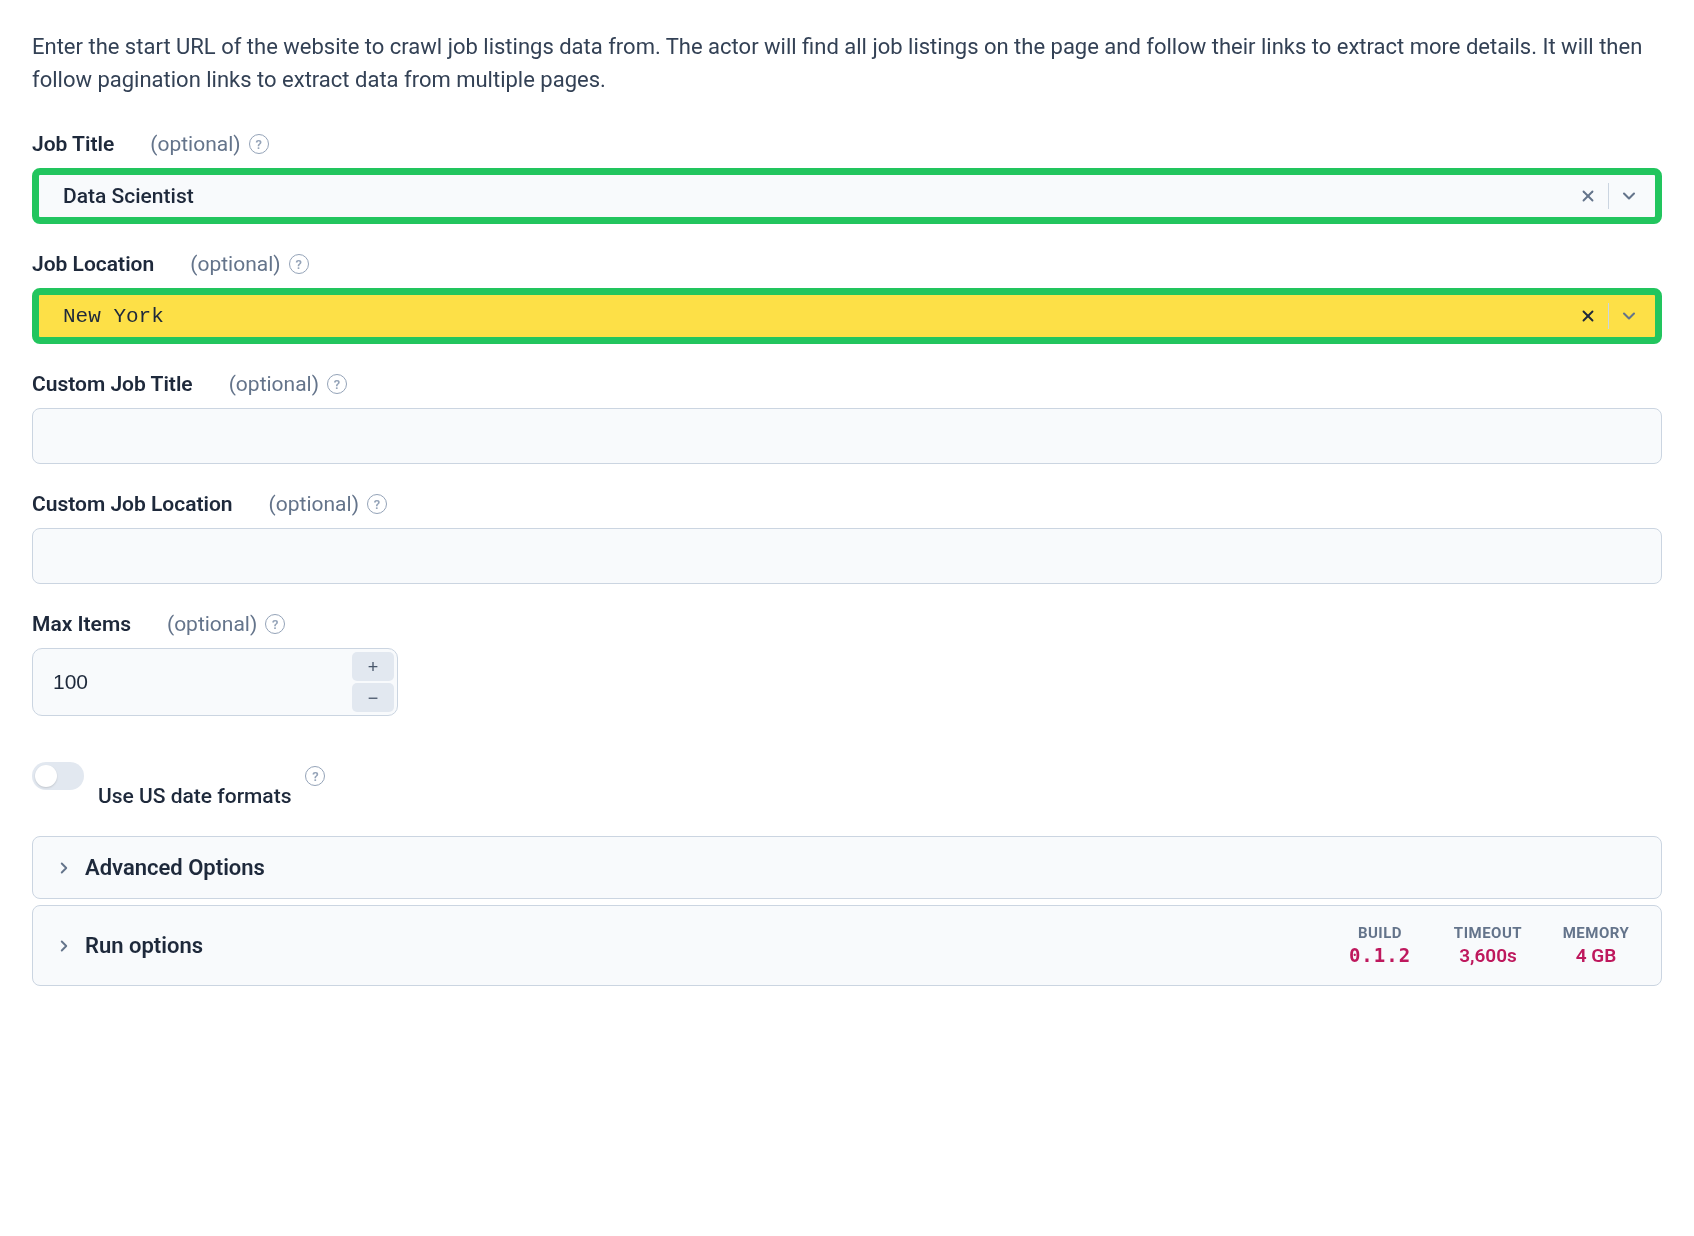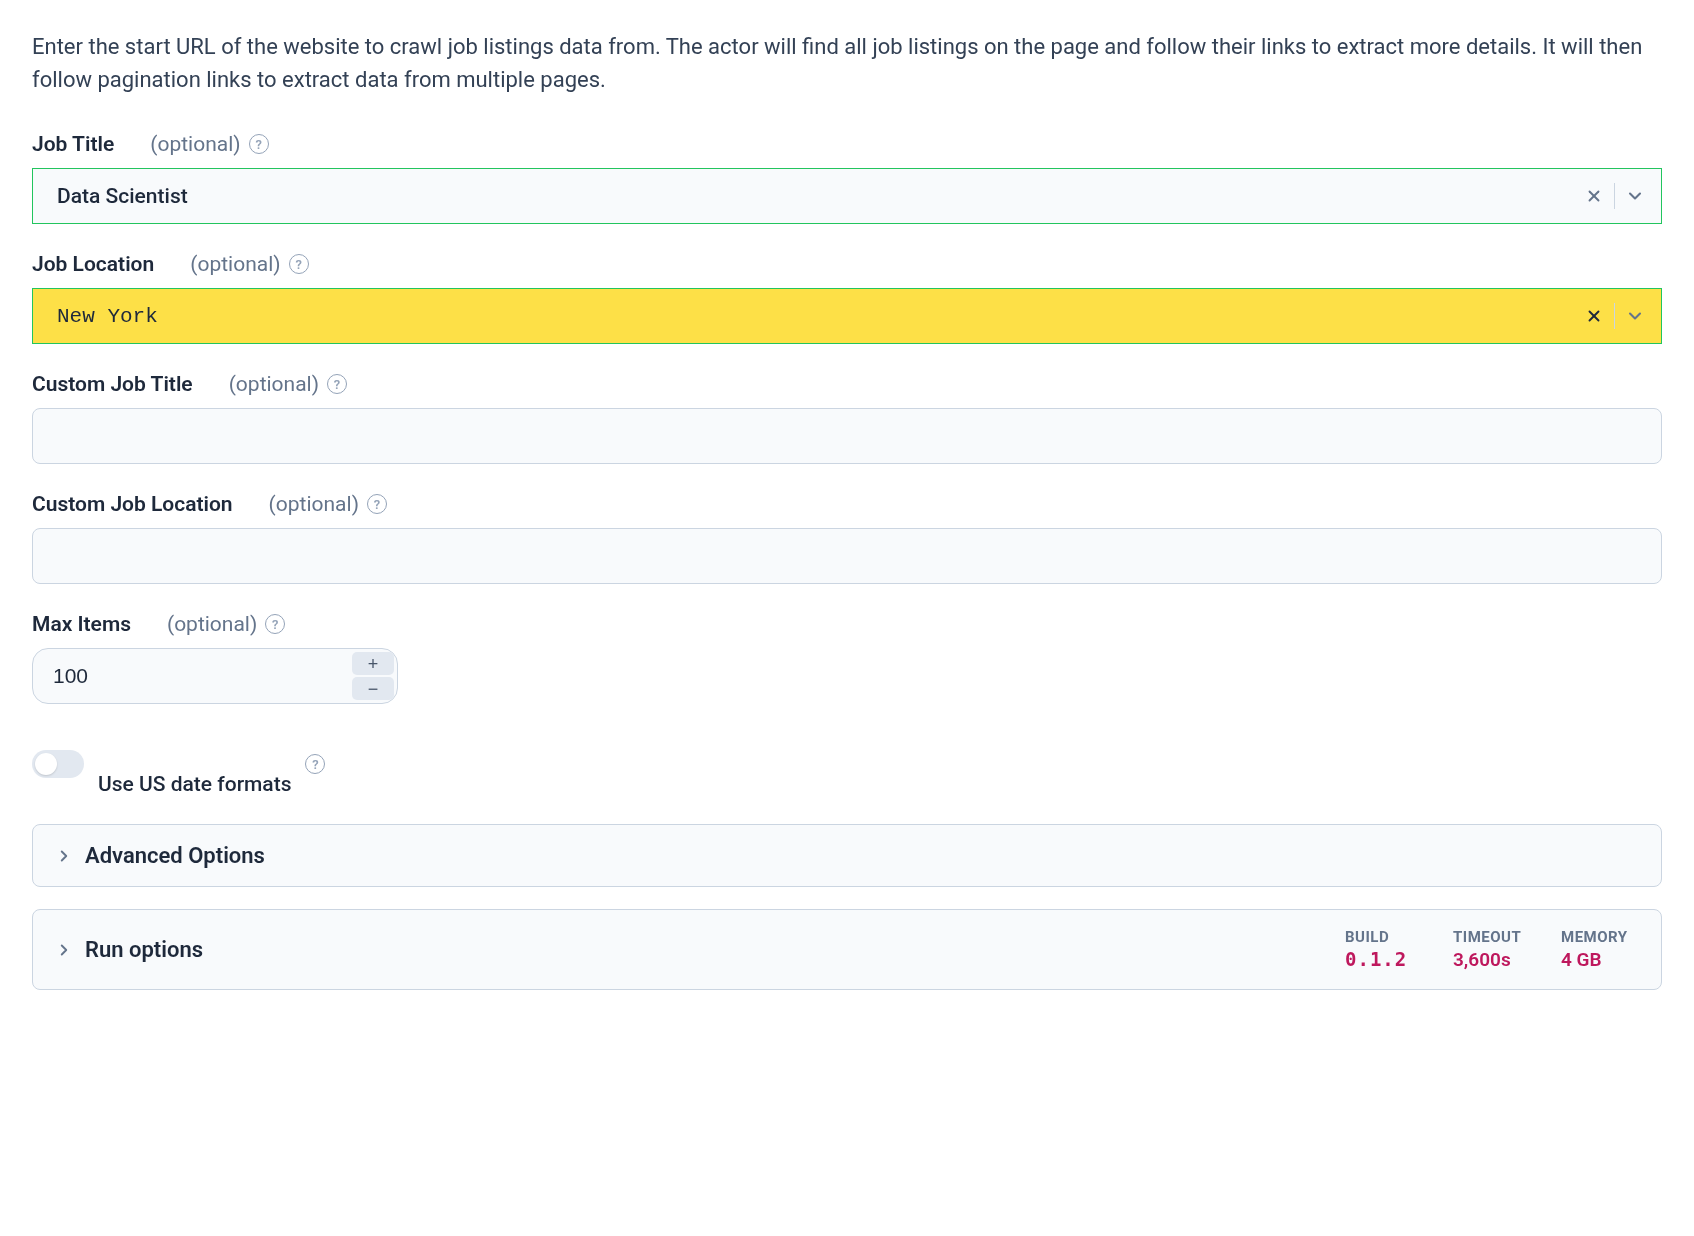--- a/index.html
+++ b/index.html
@@ -42,22 +42,22 @@
   justify-content: center;
   font-size: 13px;
   color: #94a3b8;
   cursor: help;
   font-weight: 600;
 }
 .select-box {
   display: flex;
   align-items: center;
   width: 100%;
-  border: 1px solid #22c55e;
-  border-radius: 0;
+  border: 7px solid #22c55e;
+  border-radius: 8px;
   background: #f8fafc;
   height: 56px;
   padding: 0 10px 0 24px;
 }
 .select-box.white-bg {
   background: #fde047;
   font-family: Liberation Mono, monospace;
 }
 .select-value {
   flex: 1;
@@ -97,23 +97,23 @@
   padding: 0 24px;
   font-size: 21px;
   color: #1e293b;
   outline: none;
 }
 .number-field {
   display: flex;
   align-items: stretch;
   width: 366px;
   border: 1px solid #cbd5e1;
-  border-radius: 16px;
+  border-radius: 10px;
   background: #f8fafc;
-  height: 56px;
+  height: 68px;
   overflow: hidden;
 }
 .number-input {
   flex: 1;
   border: none;
   background: transparent;
   padding: 0 20px;
   font-size: 21px;
   color: #1e293b;
   outline: none;
@@ -170,21 +170,21 @@
   margin-top: 40px;
 }
 .collapsible {
   display: flex;
   align-items: center;
   width: 100%;
   border: 1px solid #cbd5e1;
   border-radius: 8px;
   background: #f8fafc;
   padding: 18px 22px;
-  margin-bottom: 22px;
+  margin-bottom: 6px;
   cursor: pointer;
 }
 .collapsible-title {
   font-size: 22px;
   font-weight: 600;
   color: #1e293b;
   flex: 1;
   display: flex;
   align-items: center;
   gap: 12px;
@@ -197,20 +197,21 @@
 .run-meta {
   display: flex;
   gap: 38px;
   margin-right: 8px;
 }
 .meta-item {
   display: flex;
   flex-direction: column;
   gap: 2px;
   min-width: 70px;
+  align-items: center;
 }
 .meta-label {
   font-size: 15px;
   font-weight: 700;
   color: #64748b;
   letter-spacing: 0.5px;
 }
 .meta-value {
   font-size: 19px;
   font-weight: 600;

